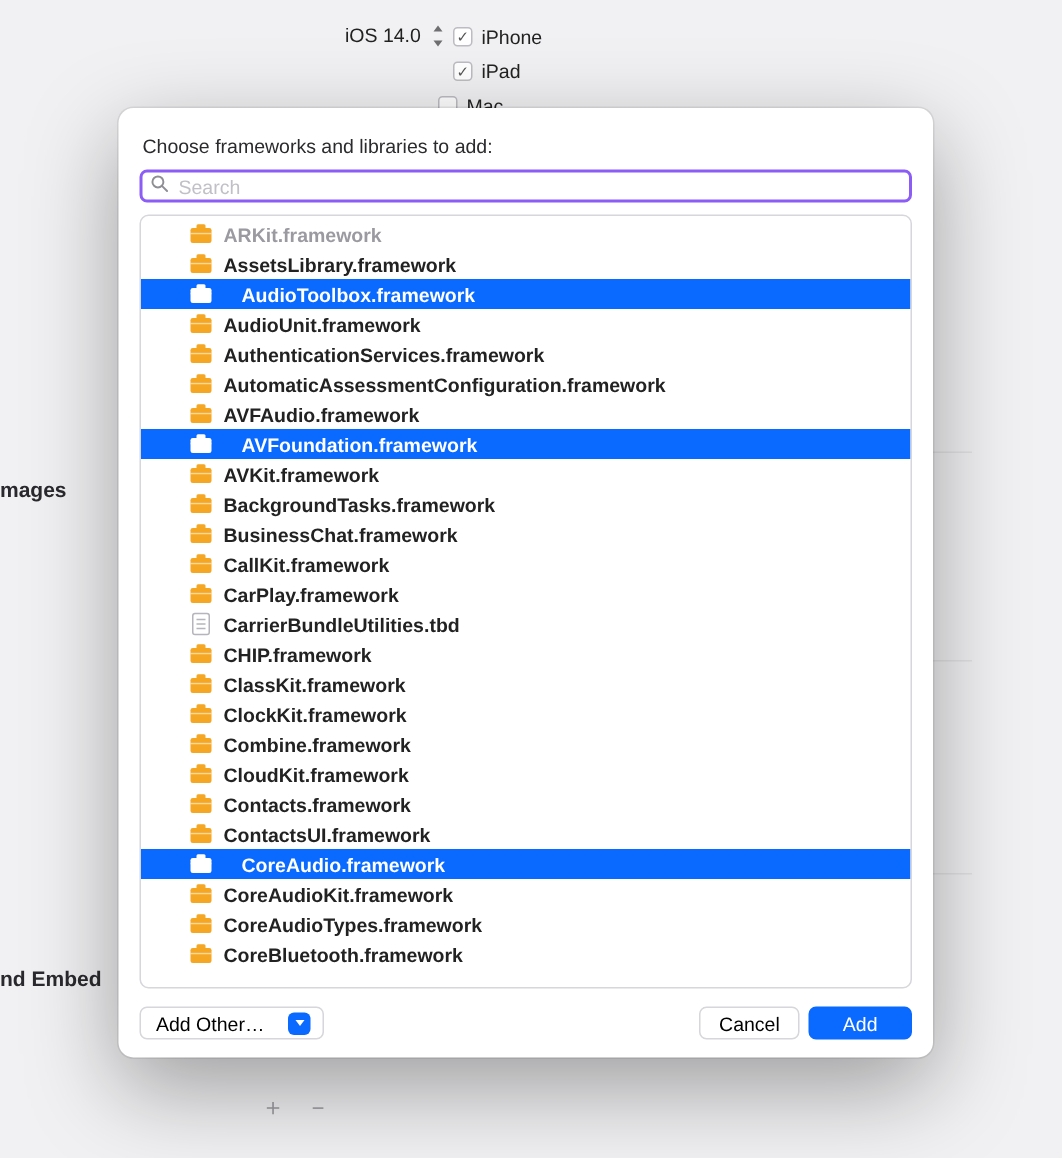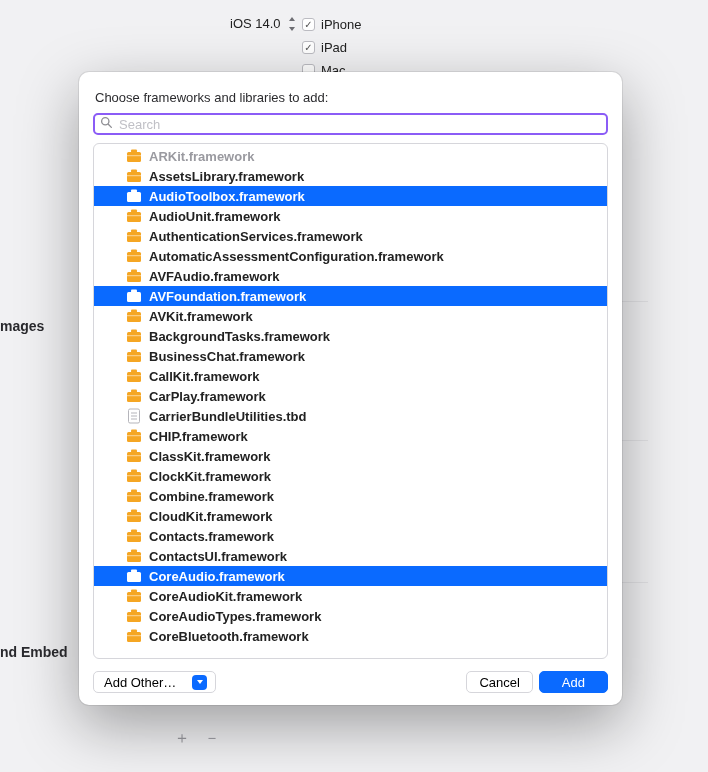--- a/index.html
+++ b/index.html
@@ -127,21 +127,21 @@
     width: 16px; height: 14px;
     display: inline-flex; align-items: center; justify-content: center;
   }
   li.row .label {
     font-size: 13px;
     white-space: nowrap;
   }
   li.row.selected {
     background: #0a6aff;
   }
-  li.row.selected .label { color: #fff; }
+  li.row.selected .label { color: #fff; margin-left: 12px; }
   li.row.selected svg .case-body { fill: #fff; }
   li.row.selected svg .case-handle { fill: #fff; }
   li.row.dimmed .label { color: #9a9aa0; }
 
   .footer {
     display: flex; align-items: center;
     gap: 6px;
     margin-top: 12px;
   }
   .btn {
@@ -184,21 +184,21 @@
     <span class="stepper"></span>
   </div>
   <div class="deploy-row" style="left:302px; top:17px;">
     <span class="chkbox checked"></span>
     <span>iPhone</span>
   </div>
   <div class="deploy-row" style="left:302px; top:40px;">
     <span class="chkbox checked"></span>
     <span>iPad</span>
   </div>
-  <div class="deploy-row" style="left:302px; top:63px;">
+  <div class="deploy-row" style="left:292px; top:63px;">
     <span class="chkbox"></span>
     <span>Mac</span>
   </div>
 
   <div class="hr" style="top:301px;"></div>
   <div class="section-label" style="top:318px;">mages</div>
 
   <div class="hr" style="top:440px;"></div>
   <div class="hr" style="top:582px;"></div>
   <div class="section-label" style="top:600px;margin-top:44px;">nd Embed</div>

